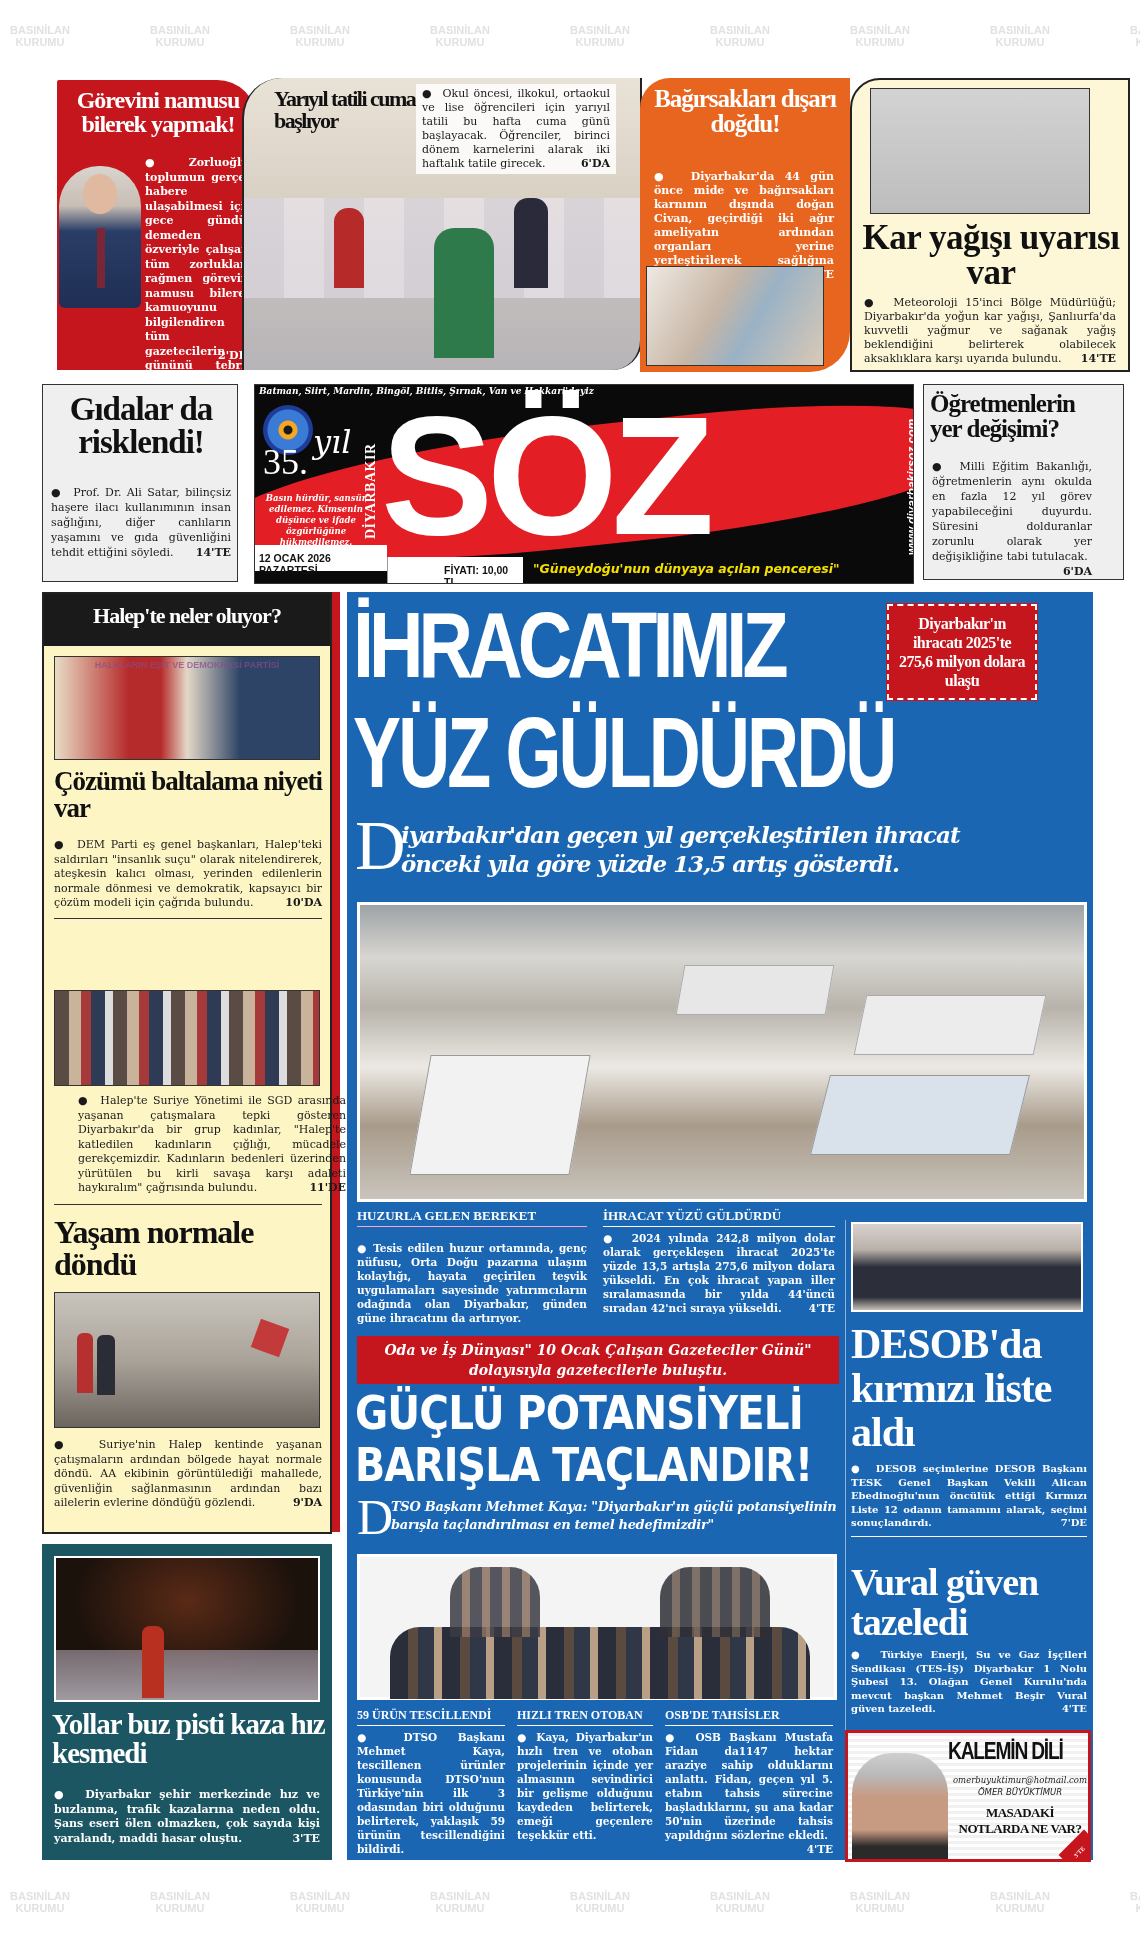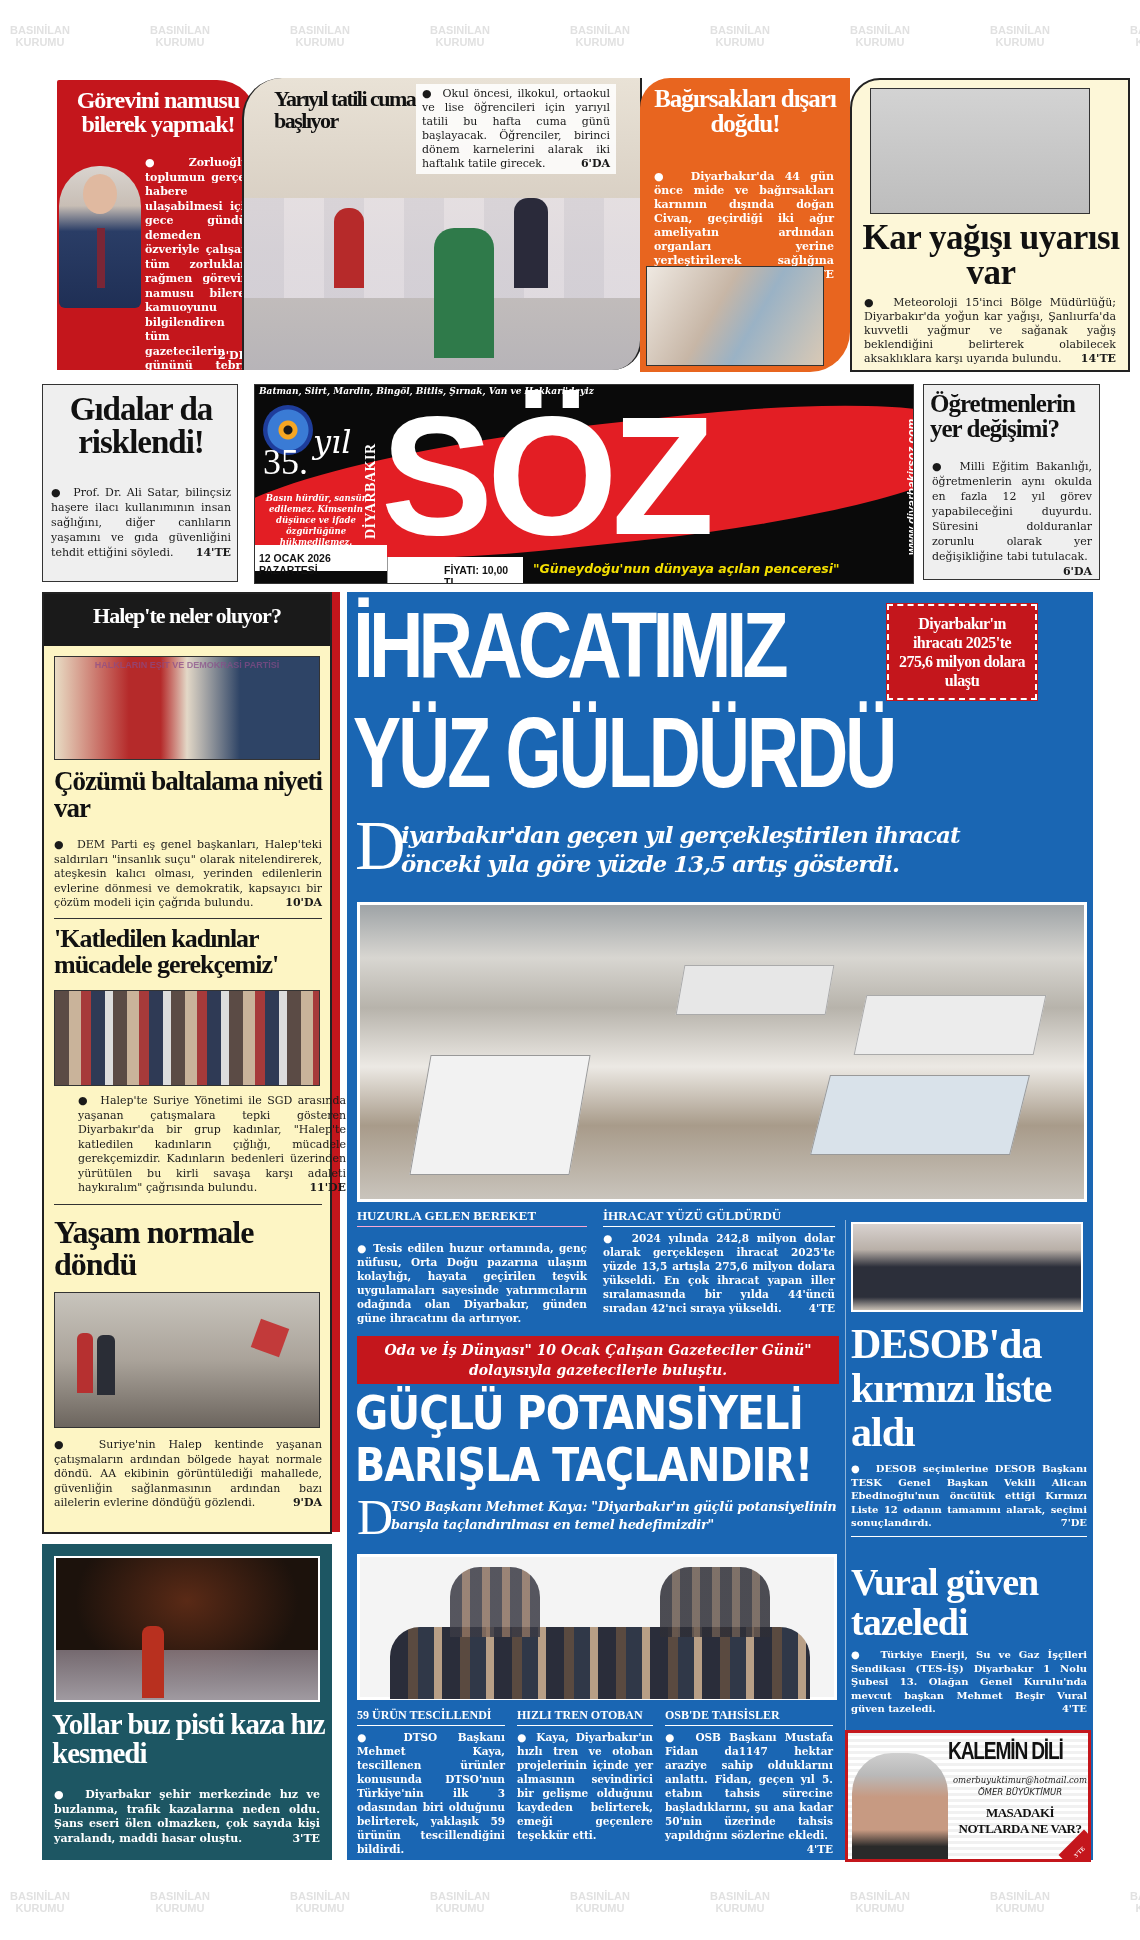--- a/index.html
+++ b/index.html
@@ -12,21 +12,21 @@
   .photo { position: absolute; border: 1px solid #333; }
   .wm { position: absolute; font-family: "Liberation Sans", sans-serif; font-weight: bold; font-size: 11px; color: rgba(200,200,200,0.55); text-align: center; line-height: 12px; pointer-events: none; }
   
   #box-red { left: 42px; top: 80px; width: 200px; height: 290px; background: #c4161c; border-radius: 2px 40px 0 0; margin-left: 15px; }
   #box-school { left: 242px; top: 78px; width: 400px; height: 292px; background: linear-gradient(180deg,#e9e2d6 0%,#d8cfc3 45%,#c7c1bd 60%,#b7b4b8 100%); border-left: 2px solid #222; border-right: 2px solid #222; border-radius: 40px 0 30px 0; overflow: hidden; }
   #box-orange { left: 640px; top: 78px; width: 210px; height: 294px; background: #e8651f; border-radius: 30px 0 40px 0; }
   #box-snow { left: 850px; top: 78px; width: 280px; height: 294px; background: #fdf7d8; border: 2px solid #222; border-radius: 30px 0 0 0; }
   
   #box-gida { left: 42px; top: 384px; width: 196px; height: 198px; background: #efefef; border: 1px solid #333; }
   #masthead { left: 254px; top: 384px; width: 660px; height: 200px; background: #0a0a0a; border: 1px solid #333; overflow: hidden; }
-  #box-ogret { left: 923px; top: 384px; width: 177px; height: 196px; background: #efefef; border: 1px solid #333; }
+  #box-ogret { left: 923px; top: 384px; width: 201px; height: 196px; background: #efefef; border: 1px solid #333; }
   
   #col-left { left: 42px; top: 592px; width: 290px; height: 942px; background: #fdf5c4; border: 2px solid #222; }
   #col-left-red { left: 332px; top: 592px; width: 8px; height: 940px; background: #c4161c; }
   #box-teal { left: 42px; top: 1544px; width: 290px; height: 316px; background: #1d5663; }
   
   #main-blue { left: 347px; top: 592px; width: 746px; height: 1268px; background: #1a66b3; }
 </style>
 </head>
 <body>
 
@@ -150,28 +150,27 @@
   <div class="abs" style="left:0;top:0;width:286px;height:52px;background:#1a1a1a;">
     <div class="hl" style="color:#fff;font-size:22px;text-align:center;padding-top:11px;">Halep'te neler oluyor?</div>
   </div>
 
   <div class="abs" style="left:0;top:52px;width:286px;height:300px;">
     <div class="photo" style="left:10px;top:10px;width:266px;height:104px;background:linear-gradient(90deg,#e8dcc4 0%,#b52a2a 28%,#b52a2a 40%,#e3d8c7 50%,#2e4466 70%,#2e4466 100%);">
       <div style="font-family:'Liberation Sans',sans-serif;font-weight:bold;font-size:9px;color:#8a4c8a;text-align:center;padding-top:3px;opacity:0.7;">HALKLARIN EŞİT VE DEMOKRASİ PARTİSİ</div>
     </div>
     <div class="abs hl" style="left:10px;top:122px;width:270px;font-size:27px;color:#111;">Çözümü baltalama niyeti var</div>
     <div class="abs body-txt bullet" style="left:10px;top:192px;width:268px;font-size:11px;line-height:14.5px;">
-      <span>DEM Parti eş genel başkanları, Halep'teki saldırıları "insanlık suçu" olarak nitelendirerek, ateşkesin kalıcı olması, yerinden edilenlerin evlerine dönmesi ve demokratik, kapsayıcı bir çözüm modeli için çağrıda bulundu.</span>
+      <span>DEM Parti eş genel başkanları, Halep'teki saldırıları "insanlık suçu" olarak nitelendirerek, ateşkesin kalıcı olması, yerinden edilenlerin normale dönmesi ve demokratik, kapsayıcı bir çözüm modeli için çağrıda bulundu.</span>
       <span class="ref">10'DA</span>
     </div>
     <div class="abs" style="left:10px;top:272px;width:268px;height:1px;background:#333;"></div>
   </div>
 
   <div class="abs" style="left:0;top:332px;width:286px;height:290px;">
-    <div class="abs hl" style="left:10px;top:0;width:270px;font-size:26px;color:#111;">'Katledilen kadınlar mücadele gerekçemiz'</div>
     <div class="photo" style="left:10px;top:64px;width:266px;height:96px;background:repeating-linear-gradient(90deg,#5b4b45 0 14px,#c9b39a 14px 26px,#a63a3a 26px 36px,#2f3a55 36px 50px,#ddd 50px 58px);"></div>
     <div class="abs body-txt bullet" style="left:10px;top:168px;width:268px;font-size:11px;line-height:14.5px;margin-left:24px;">
       <span>Halep'te Suriye Yönetimi ile SGD arasında yaşanan çatışmalara tepki gösteren Diyarbakır'da bir grup kadınlar, "Halep'te katledilen kadınların çığlığı, mücadele gerekçemizdir. Kadınların bedenleri üzerinden yürütülen bu kirli savaşa karşı adaleti haykıralım" çağrısında bulundu.</span>
       <span class="ref">11'DE</span>
     </div>
     <div class="abs" style="left:10px;top:278px;width:268px;height:1px;background:#333;"></div>
   </div>
 
   <div class="abs" style="left:0;top:616px;width:286px;height:320px;">
     <div class="abs hl" style="left:10px;top:6px;width:270px;font-size:32px;color:#111;">Yaşam normale döndü</div>

